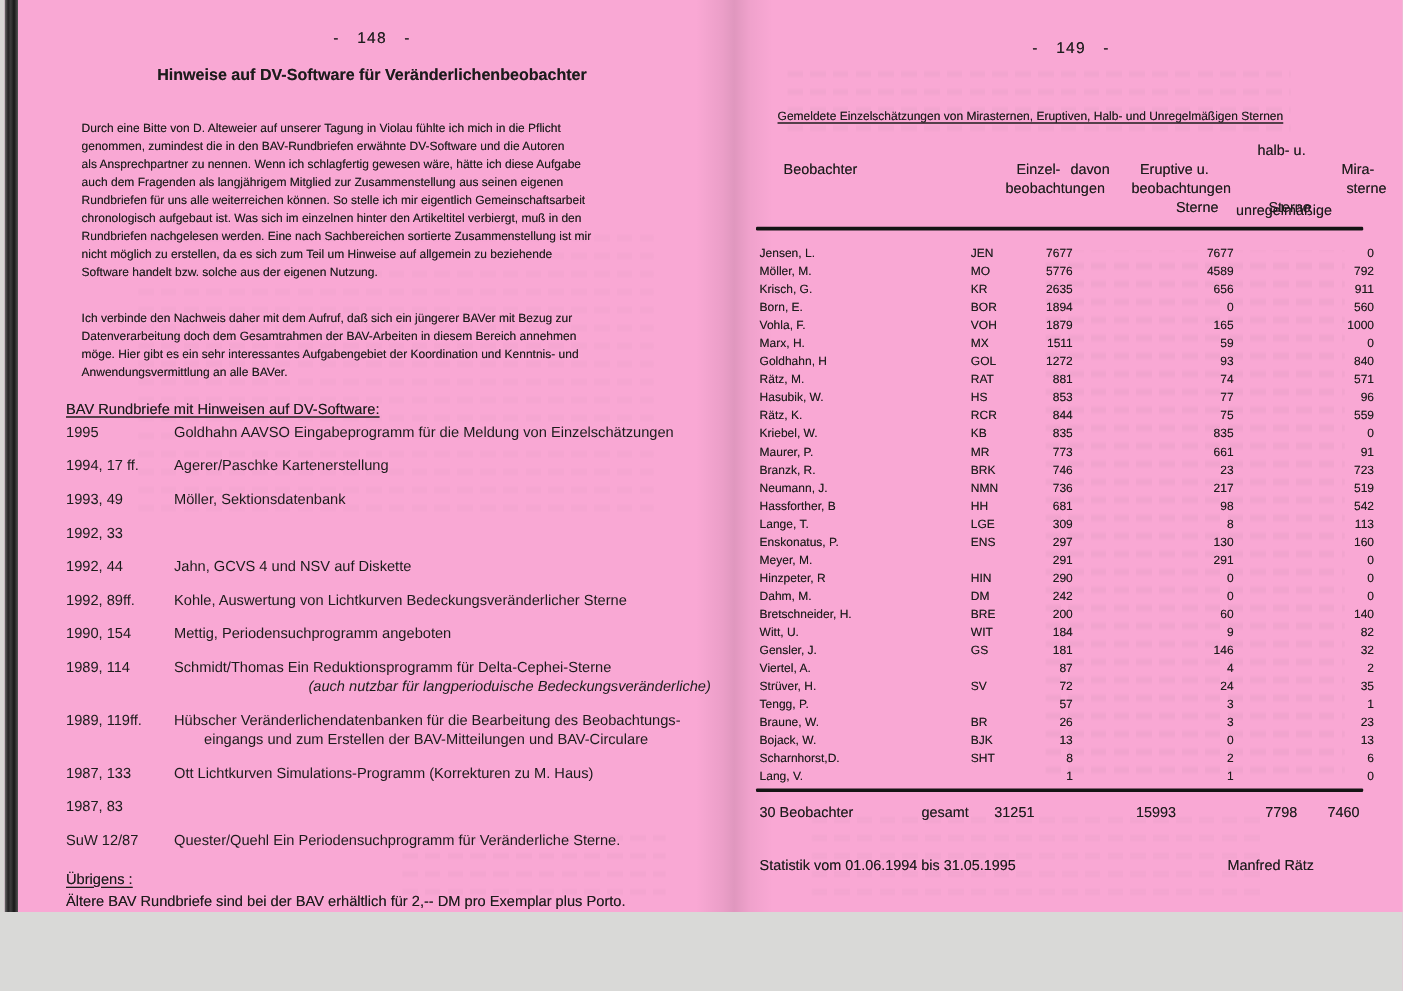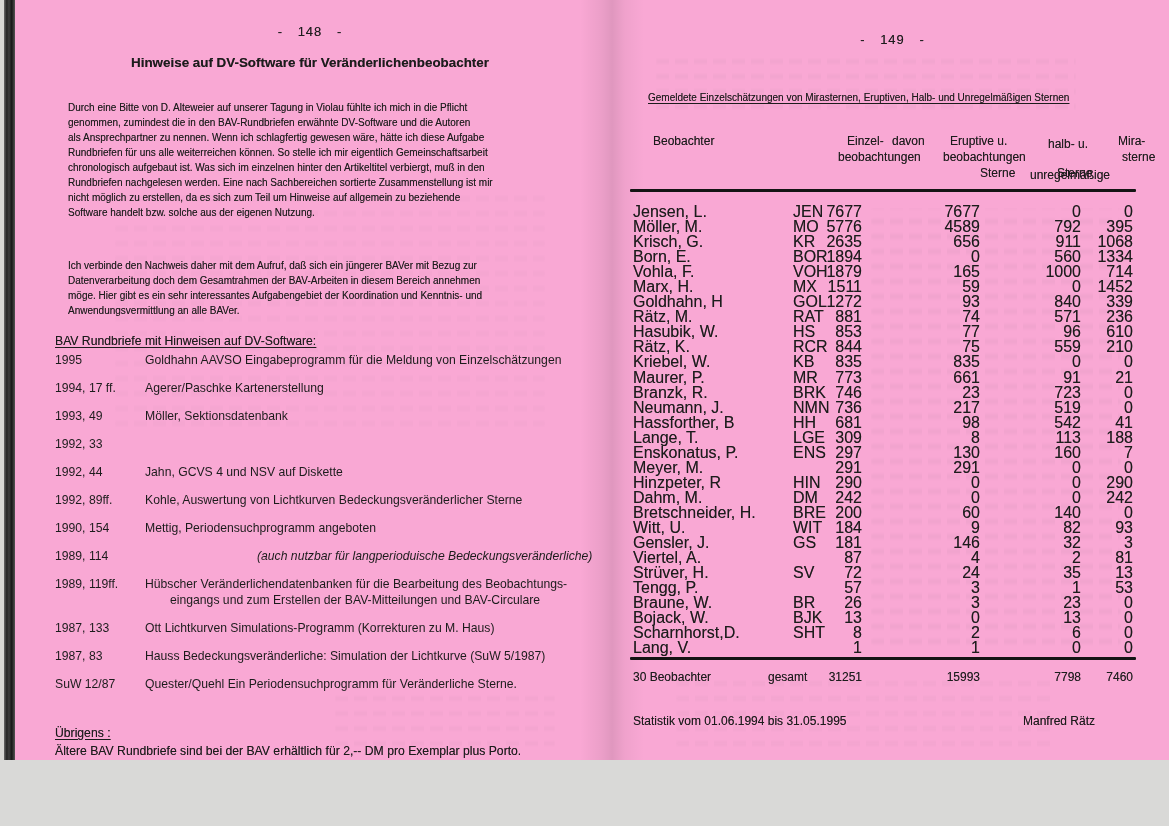--- a/index.html
+++ b/index.html
@@ -28,21 +28,21 @@
   .entry .etext{white-space:nowrap;}
   .enote{font-style:italic;margin-left:112px;}
   .eline2{margin-left:25px;}
   .footer-note{font-size:12.2px;}
   .u{text-decoration:underline;text-underline-offset:2px;}
   
   .hlabel{font-size:12px;margin-left:20px;}
   .rule{position:absolute;left:14px;width:506px;height:3px;background:#141414;border-radius:1px;}
   .rows{position:absolute;left:17px;top:204px;width:500px;}
   .obs-row{display:grid;grid-template-columns:160px 30px 39px 118px 101px 52px;
-           height:15.05px;font-size:16px;line-height:15px;}
+           height:15.05px;font-size:10px;line-height:15px;gap:16px;}
   .obs-row span{text-shadow:0 0 .4px rgba(20,20,20,.5);}
   .c-num{text-align:right;}
   .total-row{position:absolute;left:17px;top:670px;width:500px;display:grid;
              grid-template-columns:135px 51px 43px 118px 101px 52px;font-size:12px;}
   .total-row span{text-shadow:0 0 .4px rgba(20,20,20,.5);}
   .rfooter{font-size:12px;}
   
   .ghost{position:absolute;pointer-events:none;filter:blur(1.1px);
       background:repeating-linear-gradient(0deg,rgba(0,0,0,0) 0 4px,rgba(90,90,95,.55) 4px 9px,rgba(0,0,0,0) 9px 15px);
       -webkit-mask-image:repeating-linear-gradient(90deg,#000 0 13px,transparent 13px 19px);
@@ -60,20 +60,21 @@
     <div class="ghost" style="left:100px;top:190px;width:430px;height:240px;opacity:.045;"></div>
     <div class="ghost" style="left:320px;top:690px;width:220px;height:60px;opacity:.06;"></div>
 
     <div class="txt center pageno" style="top:24px;">- 148 -</div>
     <div class="txt center ltitle" style="top:55px;">Hinweise auf  DV-Software für Veränderlichenbeobachter</div>
 
     <div style="position:absolute;left:53px;top:100px;">
         <div class="pline">Durch eine Bitte von D. Alteweier auf  unserer Tagung in Violau fühlte ich mich in die Pflicht</div>
         <div class="pline">genommen, zumindest die in den BAV-Rundbriefen erwähnte DV-Software und die Autoren</div>
         <div class="pline">als Ansprechpartner zu nennen. Wenn ich schlagfertig gewesen wäre, hätte ich diese Aufgabe</div>
+        <div class="pline">auch dem  Fragenden  als  langjährigem  Mitglied zur Zusammenstellung aus seinen eigenen</div>
         <div class="pline">Rundbriefen für uns alle weiterreichen können. So stelle ich mir eigentlich Gemeinschaftsarbeit</div>
         <div class="pline">chronologisch aufgebaut ist. Was sich im einzelnen hinter den Artikeltitel verbiergt, muß in den</div>
         <div class="pline">Rundbriefen nachgelesen werden. Eine nach Sachbereichen sortierte Zusammenstellung ist mir</div>
         <div class="pline">nicht möglich zu erstellen, da es sich zum Teil um Hinweise auf  allgemein zu beziehende</div>
         <div class="pline">Software handelt bzw. solche aus der eigenen Nutzung.</div>
       </div>
     <div style="position:absolute;left:53px;top:258px;">
         <div class="pline">Ich verbinde den Nachweis daher mit dem Aufruf, daß sich ein jüngerer BAVer mit Bezug zur</div>
         <div class="pline">Datenverarbeitung doch dem Gesamtrahmen der BAV-Arbeiten in diesem Bereich annehmen</div>
         <div class="pline">möge. Hier gibt es ein sehr interessantes Aufgabengebiet der Koordination und Kenntnis- und</div>
@@ -118,41 +119,39 @@
         </div>
         <div class="entry">
           <span class="ref">1990, 154</span>
           <span class="etext">
             <div>Mettig, Periodensuchprogramm angeboten</div>
           </span>
         </div>
         <div class="entry">
           <span class="ref">1989, 114</span>
           <span class="etext">
+            <div>Schmidt/Thomas  Ein Reduktionsprogramm für Delta-Cephei-Sterne</div>
             <div class="enote">(auch nutzbar für langperioduische Bedeckungsveränderliche)</div>
           </span>
         </div>
         <div class="entry">
           <span class="ref">1989, 119ff.</span>
           <span class="etext">
             <div>Hübscher  Veränderlichendatenbanken  für die Bearbeitung des Beobachtungs-</div>
             <div class="eline2">eingangs und zum Erstellen der BAV-Mitteilungen und BAV-Circulare</div>
           </span>
         </div>
         <div class="entry">
           <span class="ref">1987, 133</span>
           <span class="etext">
             <div>Ott  Lichtkurven Simulations-Programm (Korrekturen zu M. Haus)</div>
           </span>
         </div>
         <div class="entry">
           <span class="ref">1987, 83</span>
-          <span class="etext">
-            <div>Hauss  Bedeckungsveränderliche: Simulation der Lichtkurve (SuW 5/1987)</div>
-          </span>
         </div>
         <div class="entry">
           <span class="ref">SuW 12/87</span>
           <span class="etext">
             <div>Quester/Quehl  Ein Periodensuchprogramm für Veränderliche Sterne.</div>
           </span>
         </div>
       </div>
 
     <div class="txt footer-note u" style="left:40px;top:726px;">Übrigens :</div>
@@ -165,21 +164,21 @@
     <div class="ghost" style="left:255px;top:208px;width:250px;height:440px;opacity:.085;"></div>
     <div class="ghost" style="left:60px;top:680px;width:380px;height:70px;opacity:.05;"></div>
 
     <div class="txt center pageno" style="top:32px;">- 149 -</div>
     <div class="txt rtitle" style="left:32px;top:92px;">Gemeldete Einzelschätzungen von Mirasternen, Eruptiven, Halb- und Unregelmäßigen Sternen</div>
 
     <div class="txt hlabel" style="left:17px;top:134px;">Beobachter</div>
     <div class="txt hlabel" style="left:211px;top:134px;">Einzel-</div>
     <div class="txt hlabel" style="left:256px;top:134px;">davon</div>
     <div class="txt hlabel" style="left:314px;top:134px;">Eruptive u.</div>
-    <div class="txt hlabel" style="left:412px;top:137px;">halb- u.</div>
+    <div class="txt hlabel" style="left:412px;top:118px;">halb- u.</div>
     <div class="txt hlabel" style="left:482px;top:134px;">Mira-</div>
     <div class="txt hlabel" style="left:202px;top:150px;">beobachtungen</div>
     <div class="txt hlabel" style="left:307px;top:150px;">beobachtungen</div>
     <div class="txt hlabel" style="left:394px;top:168px;">unregelmäßige</div>
     <div class="txt hlabel" style="left:486px;top:150px;">sterne</div>
     <div class="txt hlabel" style="left:344px;top:166px;">Sterne</div>
     <div class="txt hlabel" style="left:421px;top:166px;">Sterne</div>
 
     <div class="rule" style="top:189px;"></div>
 

